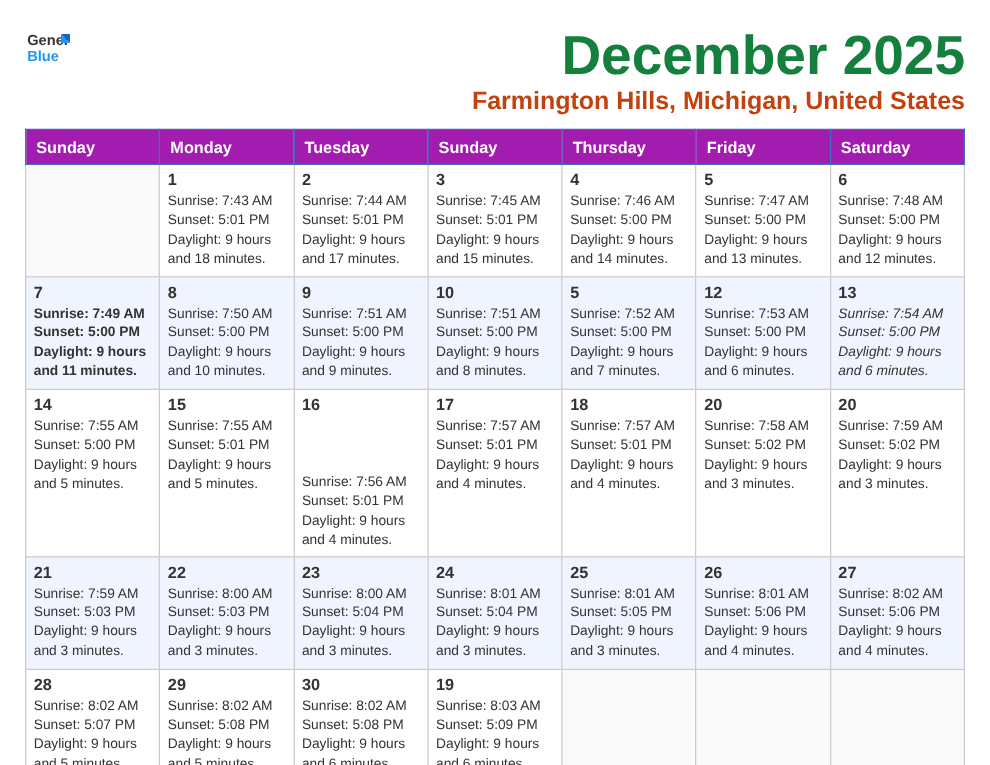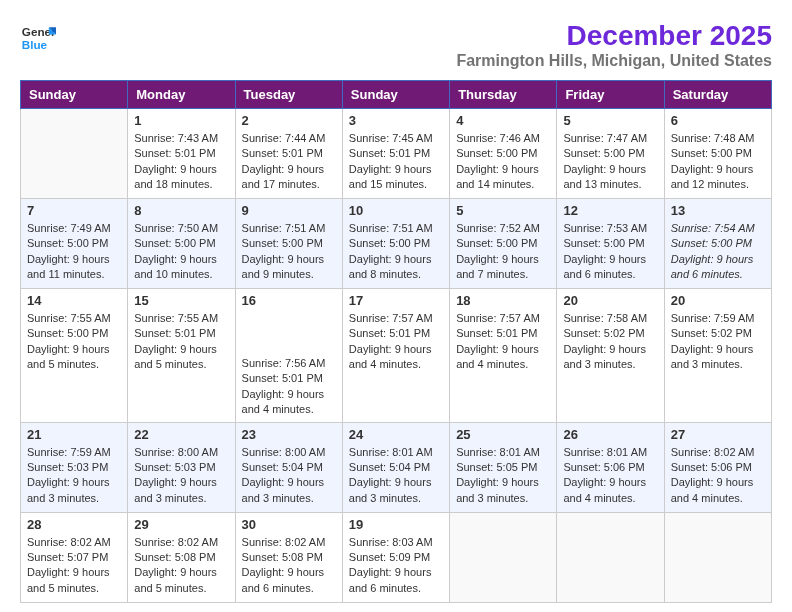--- a/index.html
+++ b/index.html
@@ -22,36 +22,36 @@
       gap: 4px;
     }
     .logo-icon {
       width: 36px;
       height: 36px;
     }
     .title-block {
       text-align: right;
     }
     .month-title {
-      font-size: 28px;
+      font-size: 44px;
       font-weight: bold;
-      color: #6d28d9;
+      color: #15803d;
     }
     .location-title {
-      font-size: 16px;
-      color: #737373;
+      font-size: 20px;
+      color: #c2410c;
       font-weight: bold;
     }
     .calendar {
       width: 100%;
       border-collapse: collapse;
       font-size: 11px;
     }
     .calendar th {
-      background-color: #701a75;
+      background-color: #a21caf;
       color: #fff;
       padding: 6px 8px;
       text-align: left;
       font-size: 13px;
       font-weight: bold;
       border: 1px solid #3f6abf;
     }
     .calendar td {
       border: 1px solid #ccc;
       vertical-align: top;
@@ -149,21 +149,21 @@
           <div class="day-number">6</div>
           <div class="day-info" style="white-space: pre-line;">Sunrise: 7:48 AM
 Sunset: 5:00 PM
 Daylight: 9 hours
 and 12 minutes.</div>
         </td>
       </tr>
       <tr class="row-shaded">
         <td>
           <div class="day-number">7</div>
-          <div class="day-info" style="white-space: pre-line;">Sunrise: 7:49 AM
+          <div class="day-info" style="white-space: pre-line; font-weight: bold;">Sunrise: 7:49 AM
 Sunset: 5:00 PM
 Daylight: 9 hours
 and 11 minutes.</div>
         </td>
         <td>
           <div class="day-number">8</div>
           <div class="day-info" style="white-space: pre-line;">Sunrise: 7:50 AM
 Sunset: 5:00 PM
 Daylight: 9 hours
 and 10 minutes.</div>

